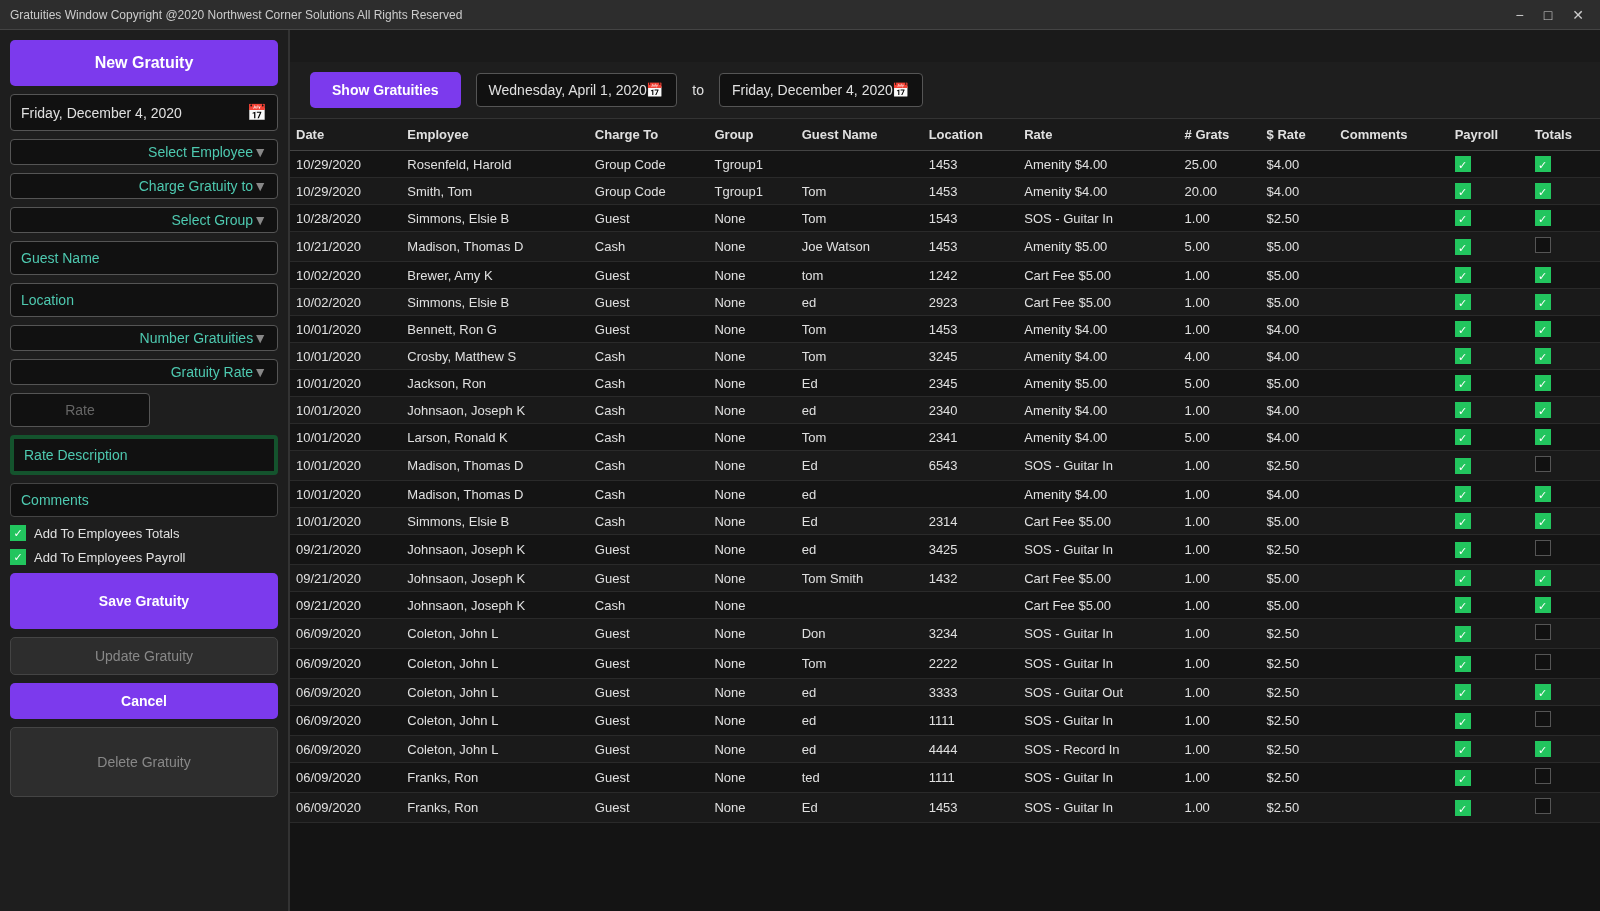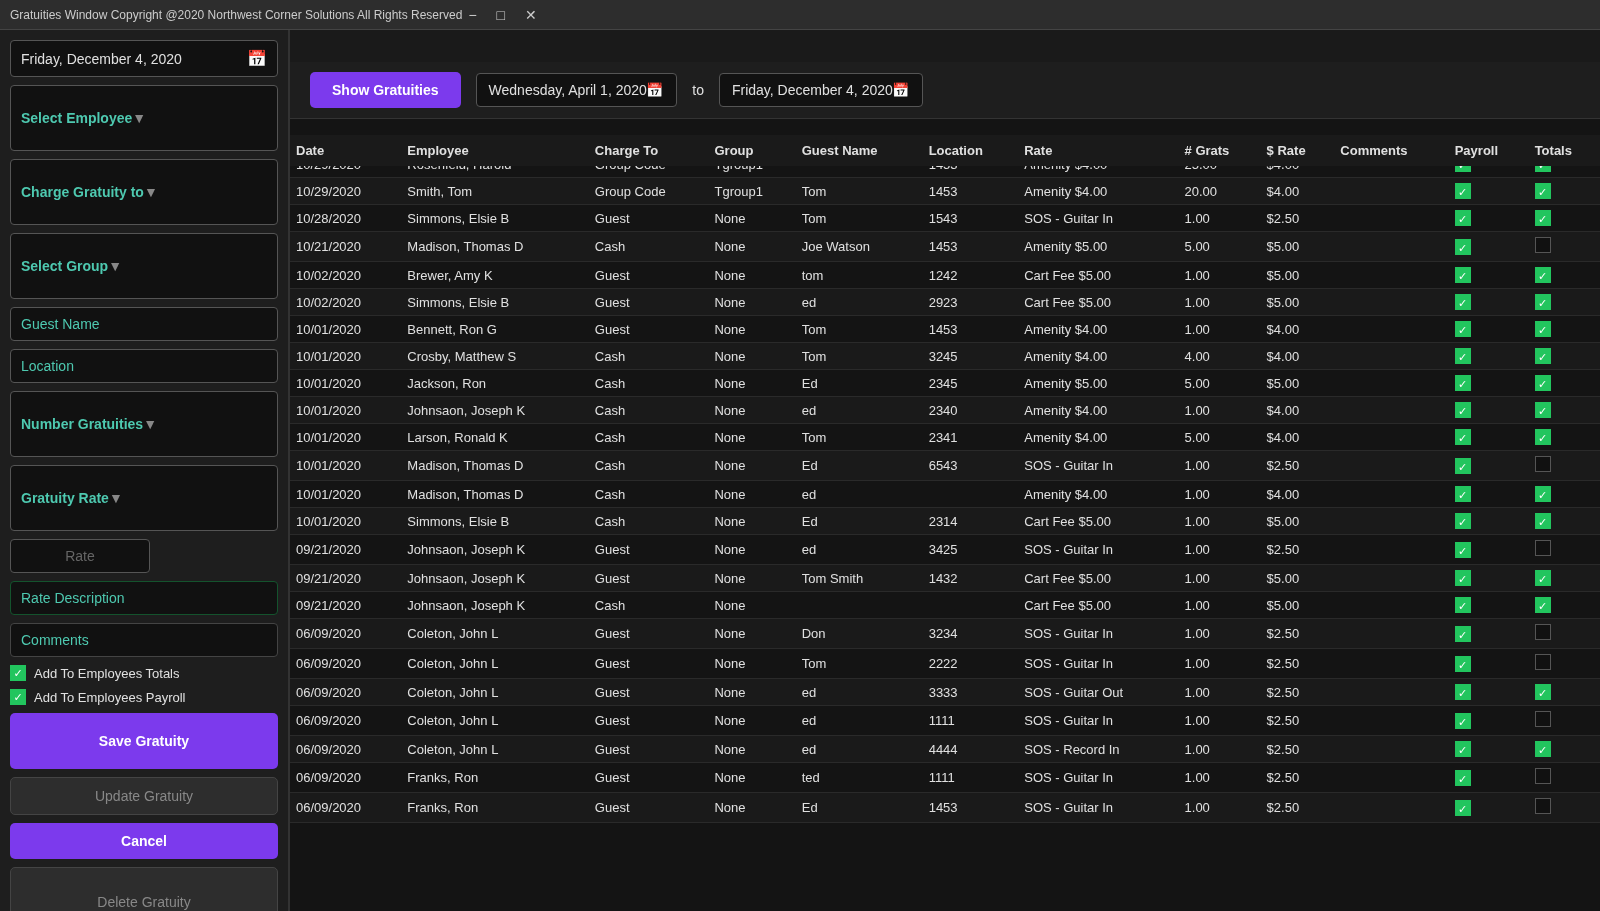--- a/index.html
+++ b/index.html
@@ -10,21 +10,21 @@
       font-size: 13px;
       height: 911px;
       width: 1600px;
       overflow: hidden;
     }
     .title-bar {
       background: #2d2d2d;
       height: 30px;
       display: flex;
       align-items: center;
-      justify-content: flex-start;
+      justify-content: space-between;
       padding: 0 10px;
       border-bottom: 1px solid #444;
     }
     .title-bar-text {
       font-size: 12px;
       color: #ccc;
     }
     .title-bar-controls {
       display: flex;
       gap: 8px;
@@ -74,29 +74,28 @@
       color: #e0e0e0;
       font-size: 14px;
     }
     .date-field .cal-icon {
       color: #aaa;
       font-size: 16px;
     }
     .dropdown-field {
       display: flex;
       align-items: center;
-      justify-content: flex-start;
+      justify-content: flex-end;
       background: #111;
       border: 1px solid #555;
       border-radius: 4px;
-      padding: 24px 10px;
+      padding: 4px 10px;
       color: #4ec9b0;
       font-size: 14px;
       cursor: pointer;
-      font-weight: bold;
     }
     .dropdown-field .arrow { color: #888; }
     .text-input-field {
       background: #111;
       border: 1px solid #555;
       border-radius: 4px;
       padding: 8px 10px;
       color: #4ec9b0;
       font-size: 14px;
       width: 100%;
@@ -110,21 +109,21 @@
       padding: 8px 10px;
       color: #999;
       font-size: 14px;
       width: 140px;
       outline: none;
       text-align: center;
     }
     .rate-input::placeholder { color: #666; }
     .rate-desc-input {
       background: #111;
-      border: 1px solid #14532d;
+      border: 4px solid #14532d;
       border-radius: 4px;
       padding: 8px 10px;
       color: #f9a8d4;
       font-size: 14px;
       width: 100%;
       outline: none;
     }
     .rate-desc-input::placeholder { color: #4ec9b0; }
     .comments-input {
       background: #111;
@@ -252,21 +251,21 @@
       overflow-y: auto;
       overflow-x: hidden;
     }
     table {
       width: 100%;
       border-collapse: collapse;
     }
     thead tr {
       background: #1a1a1a;
       position: sticky;
-      top: 16px;
+      top: 0;
       z-index: 10;
     }
     thead th {
       color: #e0e0e0;
       font-weight: bold;
       font-size: 13px;
       padding: 8px 6px;
       text-align: left;
       border-bottom: 1px solid #444;
       white-space: nowrap;
@@ -314,20 +313,21 @@
   <div class="title-bar-controls">
     <button class="title-bar-btn">−</button>
     <button class="title-bar-btn">□</button>
     <button class="title-bar-btn">✕</button>
   </div>
 </div>
 
 <div class="main-layout">
 
   <div class="left-panel">
+    <button class="btn-new-gratuity">New Gratuity</button>
 
     <div class="date-field">
       <span>Friday, December 4, 2020</span>
       <span class="cal-icon">📅</span>
     </div>
 
     <div class="dropdown-field">
       <span>Select Employee</span>
       <span class="arrow">▼</span>
     </div>

